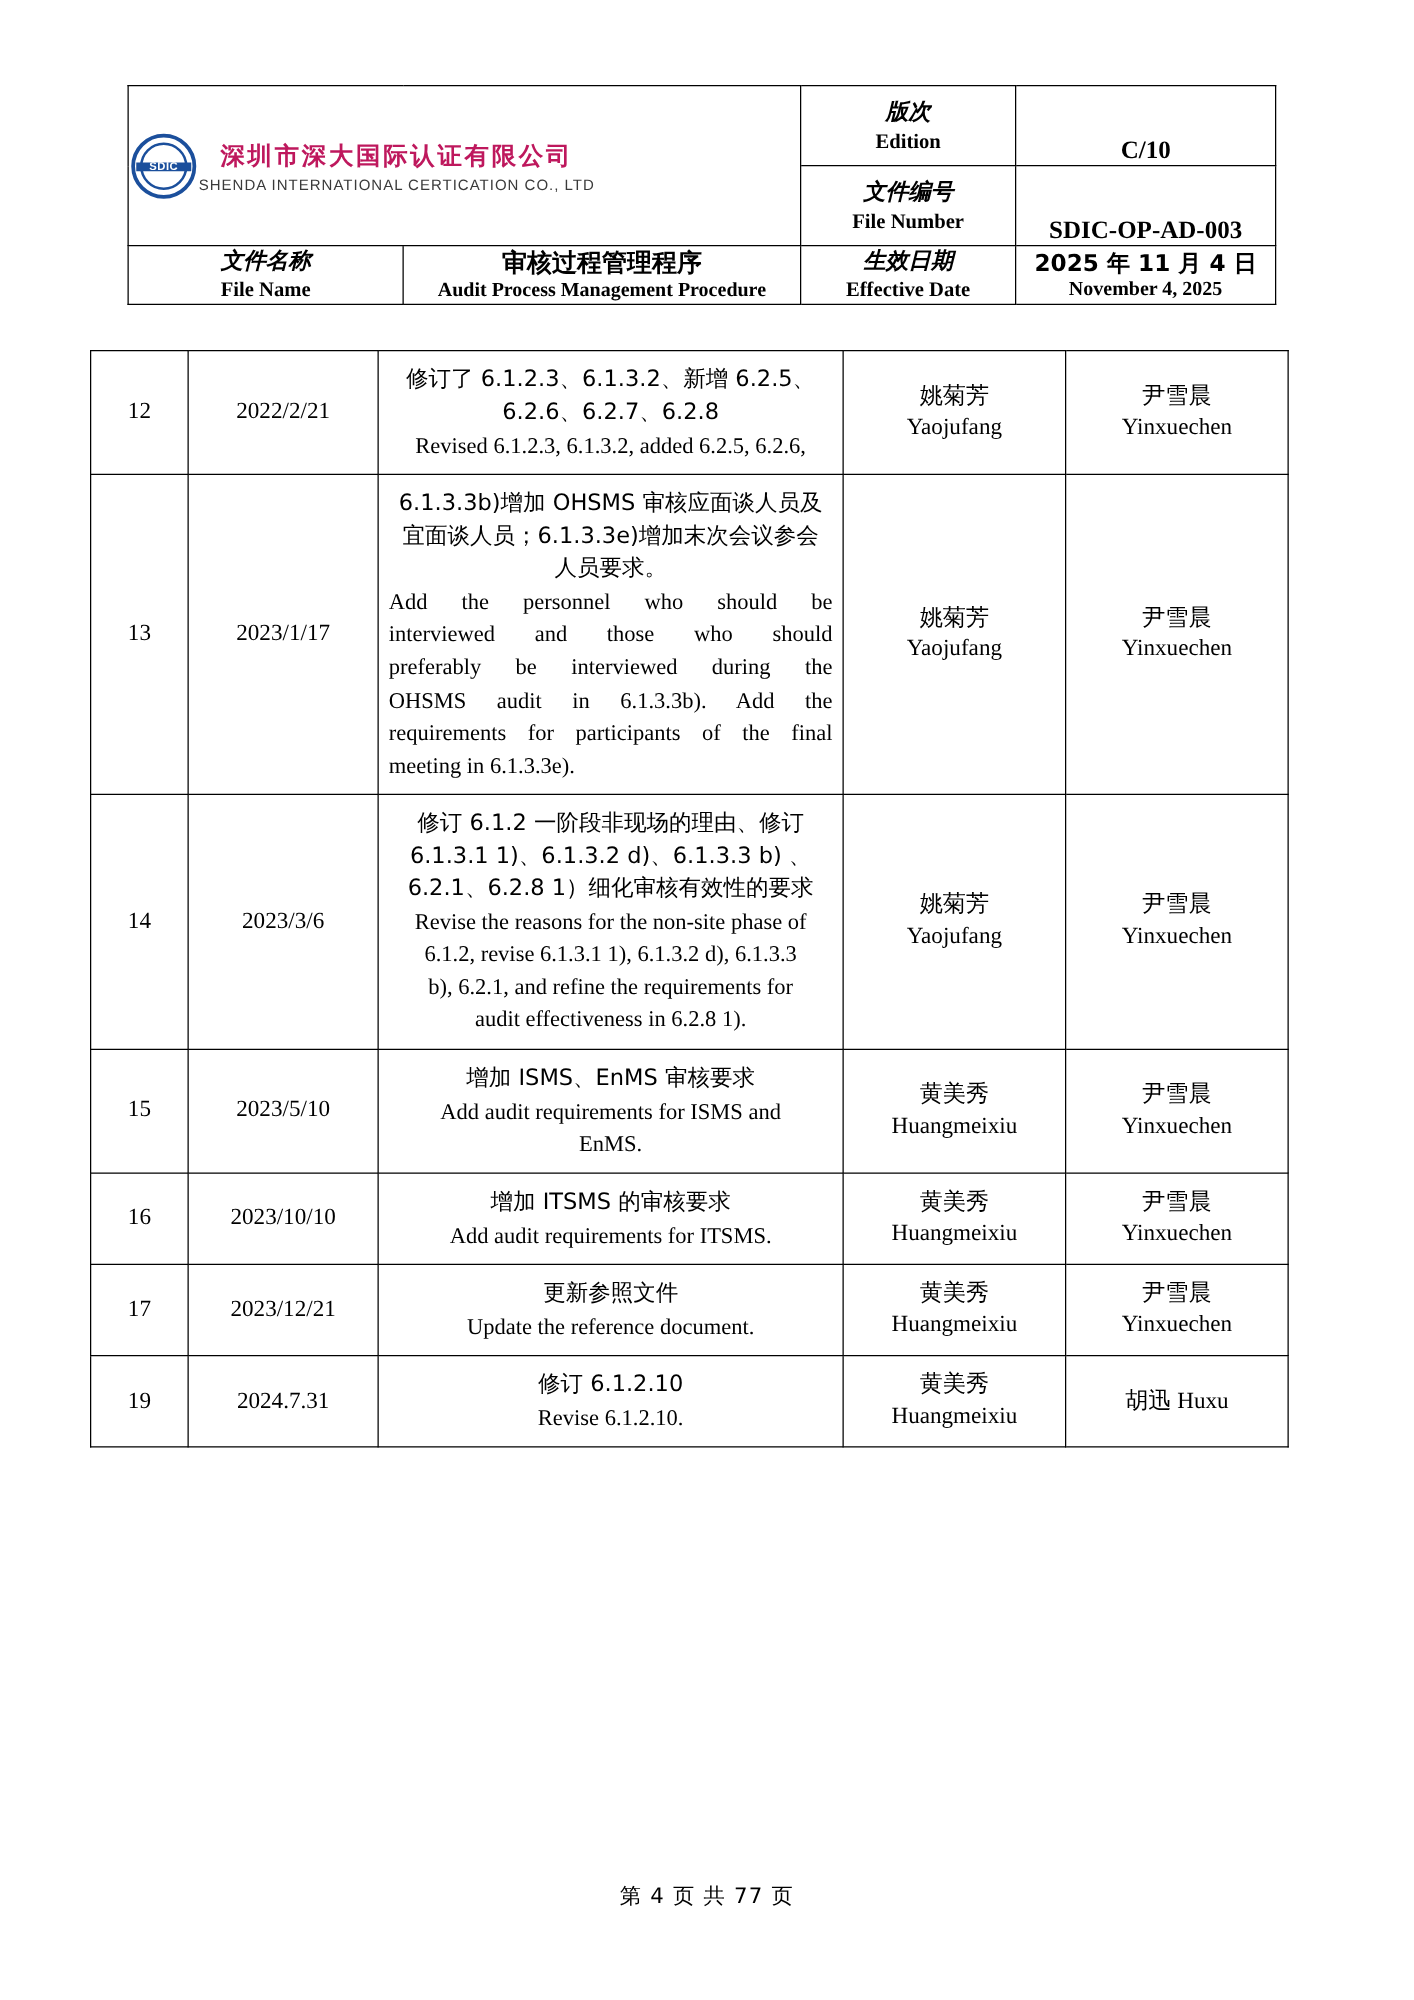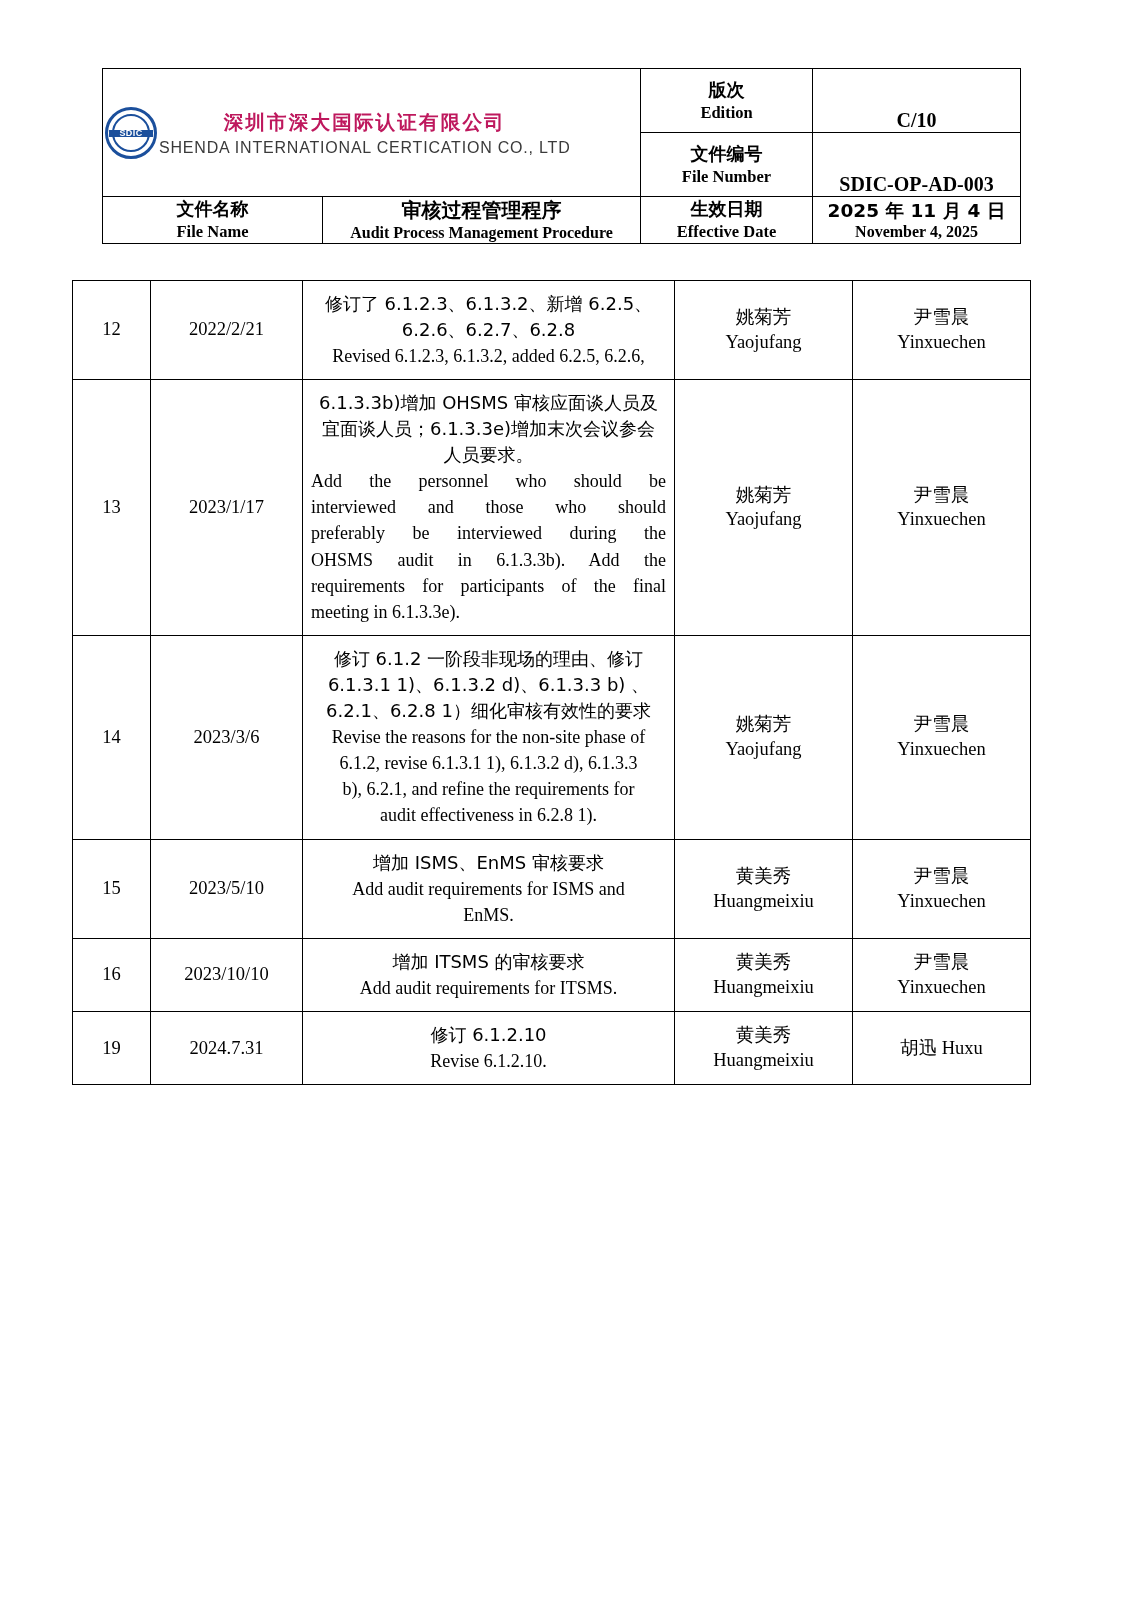--- a/index.html
+++ b/index.html
@@ -85,32 +85,33 @@
   }
   .logo-text .cn {
     font-size: 19.5px;
     font-weight: bold;
     letter-spacing: 2.2px;
     color: #be185d;
     white-space: nowrap;
     font-family: "DejaVu Sans", sans-serif;
   }
   .logo-text .en {
-    font-size: 16px;
+    font-size: 12px;
     letter-spacing: 0.8px;
     color: #3a3a3a;
     white-space: nowrap;
     margin-top: 3px;
     font-family: "Liberation Sans", sans-serif;
   }
   .hdr-label-cn {
     font-size: 18px;
     font-weight: bold;
     font-family: "DejaVu Sans", sans-serif;
     line-height: 1.35;
+    font-style: italic;
   }
   .hdr-label-en {
     font-size: 16.5px;
     font-weight: bold;
     font-family: "Liberation Serif", serif;
     line-height: 1.3;
   }
   .hdr-val-strong {
     font-size: 20px;
     font-weight: bold;
@@ -369,28 +370,45 @@
           <td>
             <span class="name-cn">黄美秀</span>
             <span class="name-en">Huangmeixiu</span>
           </td>
           <td>
             <span class="name-cn">尹雪晨</span>
             <span class="name-en">Yinxuechen</span>
           </td>
         </tr>
         <tr>
+          <td>17</td>
+          <td>2023/12/21</td>
+          <td class="desc">
+            <div class="cn">更新参照文件</div>
+            <div class="en">Update the reference document.</div>
+          </td>
+          <td>
+            <span class="name-cn">黄美秀</span>
+            <span class="name-en">Huangmeixiu</span>
+          </td>
+          <td>
+            <span class="name-cn">尹雪晨</span>
+            <span class="name-en">Yinxuechen</span>
+          </td>
+        </tr>
+        <tr>
           <td>19</td>
           <td>2024.7.31</td>
           <td class="desc">
             <div class="cn">修订 6.1.2.10</div>
             <div class="en">Revise 6.1.2.10.</div>
           </td>
           <td>
             <span class="name-cn">黄美秀</span>
             <span class="name-en">Huangmeixiu</span>
           </td>
           <td><span class="name-inline">胡迅 Huxu</span></td>
         </tr>
       </tbody>
   </table>
 
+  <div class="footer">第 4 页 共 77 页</div>
 </div>
 
 </body></html>

